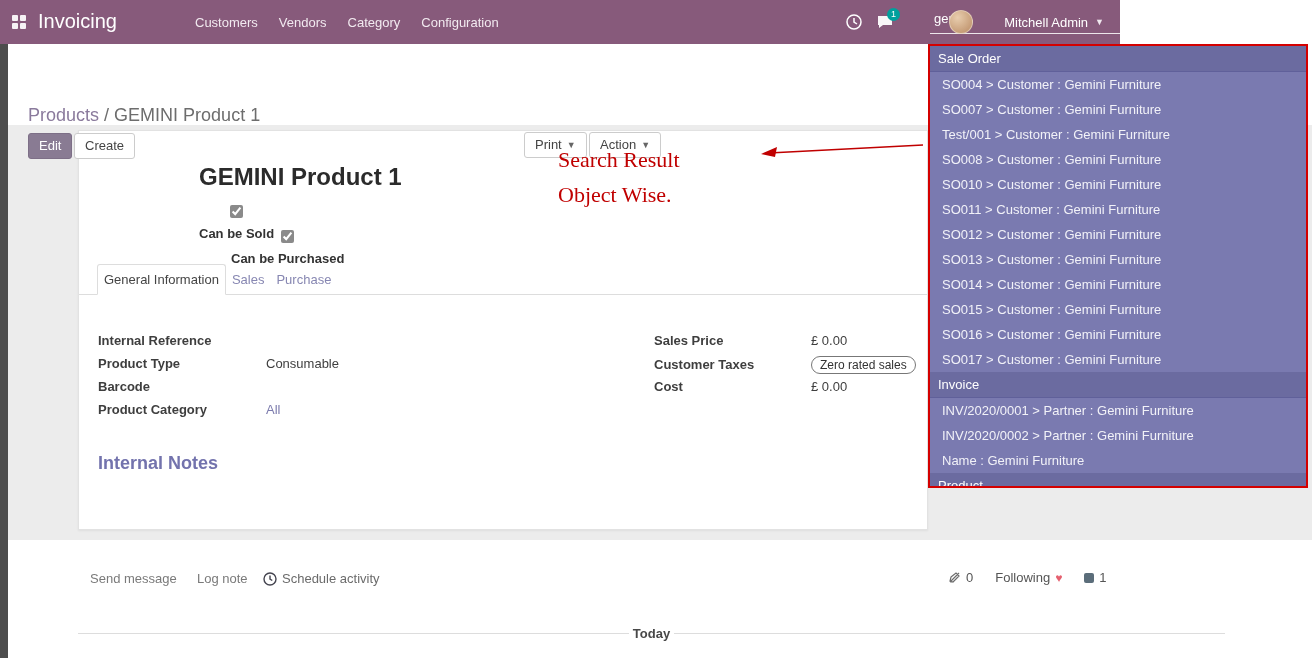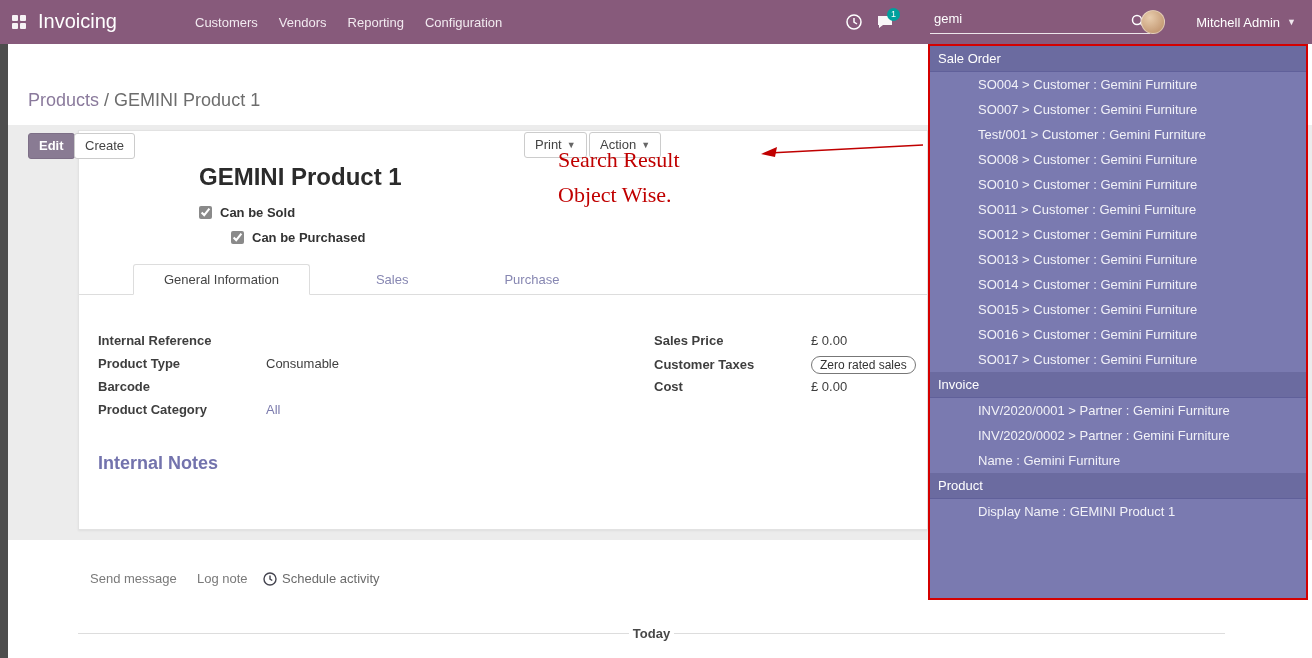--- a/index.html
+++ b/index.html
@@ -1,20 +1,20 @@
 <!DOCTYPE html>
 <html><head>
 <meta charset="utf-8">
 <style>
   *{margin:0;padding:0;box-sizing:border-box;}
   html,body{width:1312px;height:658px;}
   body{font-family:"Liberation Sans",sans-serif;background:#fff;position:relative;overflow:hidden;}
 
   
-  .navbar{position:absolute;left:0;top:0;width:1312px;height:44px;background:#875a7b;color:#fff;z-index:3;}
+  .navbar{position:absolute;left:0;top:0;width:1120px;height:44px;background:#875a7b;color:#fff;z-index:3;}
   .apps-icon{position:absolute;left:12px;top:15px;display:grid;grid-template-columns:6px 6px;grid-template-rows:6px 6px;gap:2px;cursor:pointer;}
   .apps-icon span{background:#fff;opacity:.92;border-radius:1px;}
   .brand{position:absolute;left:38px;top:10px;font-size:20px;color:#fff;}
   .nav-menus{position:absolute;left:195px;top:0;height:44px;display:flex;align-items:center;gap:21px;font-size:13px;}
   .nav-menu{color:#f2eaf0;cursor:pointer;white-space:nowrap;}
   .nav-icon{position:absolute;top:13px;width:18px;height:18px;cursor:pointer;}
   .nav-clock{left:845px;}
   .nav-chat{left:876px;}
   .chat-badge{position:absolute;left:11px;top:-5px;background:#00a09d;color:#fff;font-size:9px;line-height:13px;min-width:13px;text-align:center;border-radius:7px;padding:0 2px;}
   .nav-search{position:absolute;left:930px;top:8px;width:220px;height:28px;}
@@ -23,62 +23,62 @@
   .nav-user{position:absolute;right:16px;top:0;height:44px;display:flex;align-items:center;gap:7px;cursor:pointer;}
   .avatar{width:24px;height:24px;border-radius:50%;background:radial-gradient(circle at 35% 30%,#e8cdae,#b98a62);border:1px solid rgba(255,255,255,.4);}
   .nav-username{font-size:13px;color:#fff;margin-left:24px;}
   .caret{font-size:9px;color:#f0e8ee;}
 
   
   .left-strip{position:absolute;left:0;top:44px;width:8px;height:614px;background:#4d4d4d;}
 
   
   .control-panel{position:absolute;left:8px;top:44px;width:1304px;height:81px;background:#fff;}
-  .breadcrumb{position:absolute;left:20px;top:46px;font-size:18px;z-index:2;}
+  .breadcrumb{position:absolute;left:20px;top:61px;font-size:18px;z-index:2;}
   .breadcrumb .bc-link{color:#8a7a9c;cursor:pointer;}
   .breadcrumb .bc-sep,.breadcrumb .bc-current{color:#6d6d6d;}
   .btn{display:inline-flex;align-items:center;font-size:13px;line-height:18px;padding:3px 10px;border:1px solid #ccc;border-radius:3px;background:#fff;color:#444;cursor:pointer;white-space:nowrap;}
-  .btn.primary{background:#897b93;border-color:#7d6f87;color:#fff;font-weight:bold;}
+  .btn.primary{background:#897b93;border-color:#7d6f87;color:#fff;}
   .btn .caret2{font-size:9px;color:#666;margin-left:5px;}
   .btn-edit{position:absolute;left:20px;top:89px;z-index:2;}
   .btn-create{position:absolute;left:66px;top:89px;z-index:2;}
   .btn-print{position:absolute;left:516px;top:88px;z-index:2;}
   .btn-action{position:absolute;left:581px;top:88px;z-index:2;}
 
   
   .content-bg{position:absolute;left:8px;top:125px;width:1304px;height:415px;background:#ececec;}
   .card{position:absolute;left:78px;top:130px;width:850px;height:400px;background:#fff;border:1px solid #e2e2e2;box-shadow:0 1px 2px rgba(0,0,0,.06);}
   .prod-title{position:absolute;left:120px;top:32px;font-size:24px;font-weight:bold;color:#2b2b2b;}
-  .cb-row{position:absolute;left:120px;display:flex;align-items:center;gap:8px;font-size:13px;font-weight:bold;color:#333;}
+  .cb-row{position:absolute;left:120px;display:flex;align-items:center;gap:8px;font-size:13px;font-weight:bold;color:#333;flex-direction:column;}
   .cb-row input{width:13px;height:13px;accent-color:#8a8a8a;}
   .cb-row-1{top:74px;}
   .cb-row-2{top:99px;padding-left:32px;}
   .tabs{position:absolute;left:0;top:133px;width:100%;height:31px;border-bottom:1px solid #ddd;display:flex;align-items:flex-end;padding-left:18px;font-size:13px;}
-  .tab{padding:7px 30px;color:#8787b2;cursor:pointer;margin-left:36px;}
+  .tab{padding:7px 6px;color:#8787b2;cursor:pointer;}
   .tab.active{background:#fff;border:1px solid #ddd;border-bottom:1px solid #fff;border-radius:3px 3px 0 0;color:#444;margin-bottom:-1px;}
   .fields-left{position:absolute;left:19px;top:202px;font-size:13px;}
   .fields-right{position:absolute;left:575px;top:202px;font-size:13px;}
   .frow{display:flex;margin-bottom:5px;min-height:18px;align-items:baseline;}
   .flabel{width:168px;font-weight:bold;color:#3e3e3e;}
   .fields-right .flabel{width:157px;}
   .fvalue{color:#3e3e3e;}
   .fvalue.link{color:#7c7bad;cursor:pointer;}
   .tax-badge{display:inline-block;border:1px solid #777;border-radius:10px;padding:0 8px;font-size:12px;line-height:16px;color:#333;}
   .section-title{position:absolute;left:19px;top:322px;font-size:18px;font-weight:bold;color:#7373ad;}
 
   
   .annotation{position:absolute;z-index:4;font-family:"Liberation Serif",serif;font-size:22px;color:#c00000;}
   .ann-1{left:558px;top:147px;}
   .ann-2{left:558px;top:182px;}
   .arrow-svg{position:absolute;left:753px;top:139px;z-index:4;}
 
   
-  .sdrop{position:absolute;left:928px;top:44px;width:380px;height:556px;background:#7a7ab0;border:2px solid #d40000;z-index:5;overflow:hidden;}
+  .sdrop{position:absolute;left:928px;top:44px;width:380px;height:444px;background:#7a7ab0;border:2px solid #d40000;z-index:5;overflow:hidden;}
   .sd-header{height:26px;line-height:25px;padding-left:8px;font-size:13px;color:#fff;background:#6b6ba0;border-bottom:1px solid #60609a;}
-  .sd-item{height:25px;line-height:25px;padding-left:36px;font-size:13px;color:#f2f2f8;cursor:pointer;white-space:nowrap;margin-left:12px;}
+  .sd-item{height:25px;line-height:25px;padding-left:12px;font-size:13px;color:#f2f2f8;cursor:pointer;white-space:nowrap;}
 
   
   .chatter-link{position:absolute;top:571px;font-size:13px;color:#7a7a7a;cursor:pointer;display:flex;align-items:center;gap:5px;}
   .link-send{left:90px;}
   .link-log{left:197px;}
   .link-sched{left:263px;color:#6b6b6b;}
   .follow-row{position:absolute;left:948px;top:570px;z-index:1;display:flex;align-items:center;gap:22px;font-size:13px;color:#555;}
   .follow-item{display:flex;align-items:center;gap:5px;cursor:pointer;}
   .heart{color:#e5606f;font-size:12px;}
   .person-dot{width:10px;height:10px;background:#5b6d7a;border-radius:2px;display:inline-block;}
@@ -93,21 +93,21 @@
   <div class="apps-icon">
       <span></span>
       <span></span>
       <span></span>
       <span></span>
     </div>
   <div class="brand">Invoicing</div>
   <div class="nav-menus">
     <span class="nav-menu">Customers</span>
     <span class="nav-menu">Vendors</span>
-    <span class="nav-menu">Reporting</span>
+    <span class="nav-menu">Category</span>
     <span class="nav-menu">Configuration</span>
   </div>
   <div class="nav-icon nav-clock">
     <svg width="18" height="18" viewBox="0 0 18 18">
         <circle cx="9" cy="9" r="7" fill="none" stroke="#fff" stroke-width="1.5"></circle>
         <path d="M9 5v4l3 2" fill="none" stroke="#fff" stroke-width="1.5"></path>
       </svg>
   </div>
   <div class="nav-icon nav-chat">
     <svg width="18" height="18" viewBox="0 0 18 18">

